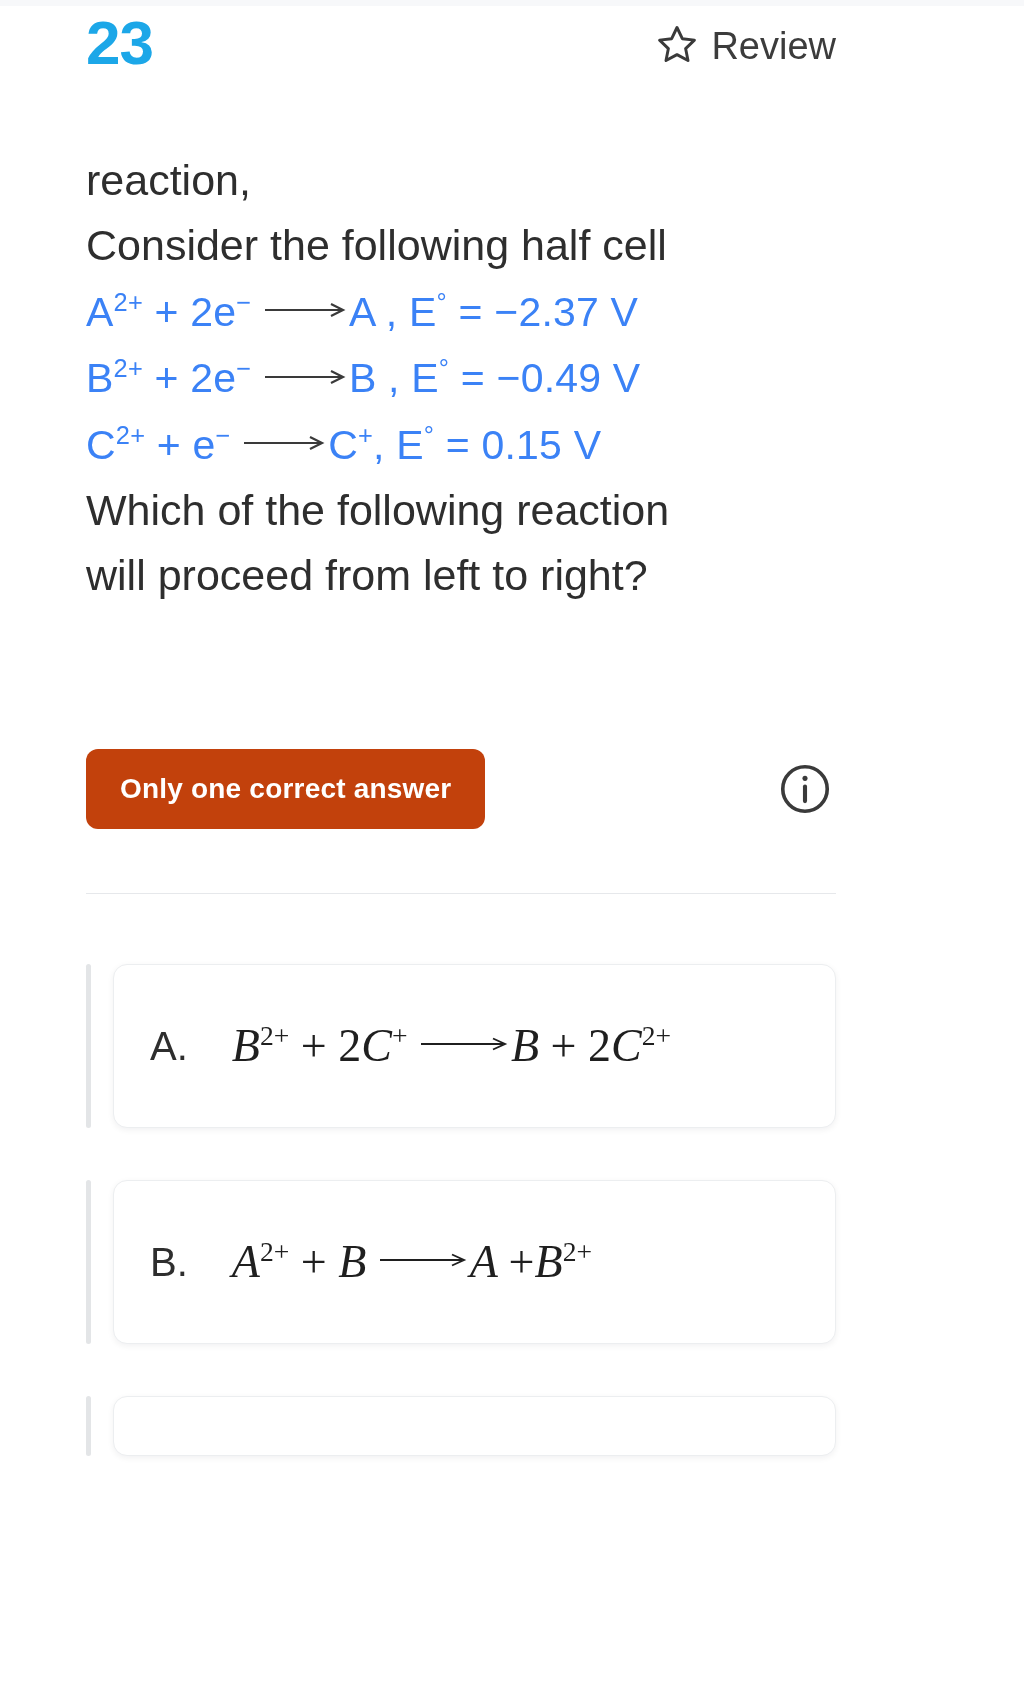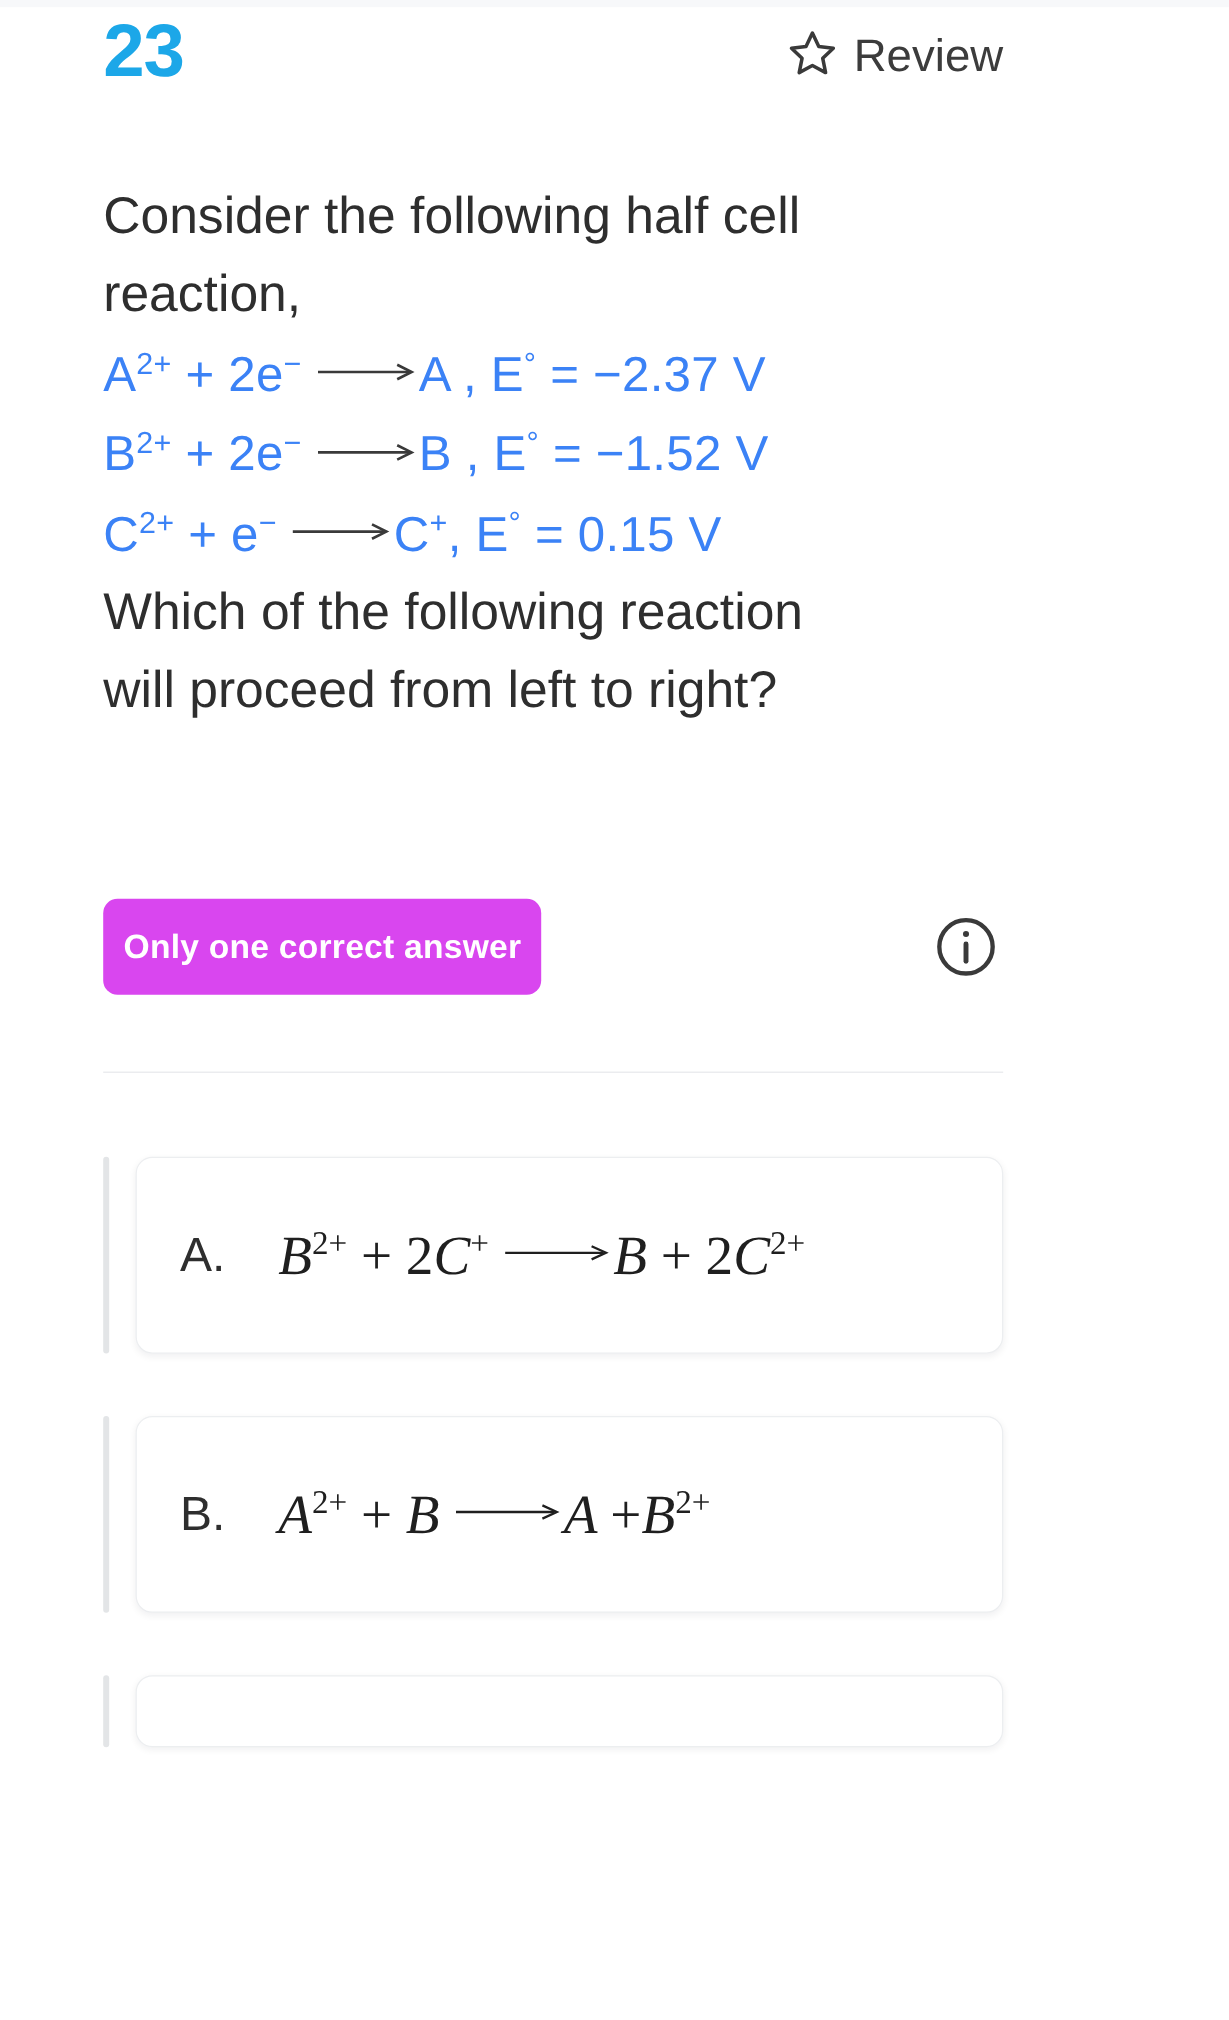--- a/index.html
+++ b/index.html
@@ -99,26 +99,26 @@
 
   
   .badge-row {
     display: flex;
     align-items: center;
     justify-content: space-between;
     padding: 0 78px 0 86px;
     margin-top: 140px;
   }
   .badge {
-    background: #d946ef;
+    background: #c2410c;
     color: #ffffff;
     font-size: 28px;
     font-weight: 700;
     border-radius: 12px;
-    padding: 26px 17px;
+    padding: 26px 34px;
     line-height: 1;
     letter-spacing: 0.2px;
     display: inline-block;
     white-space: nowrap;
   }
   .info-btn {
     width: 62px;
     height: 62px;
     display: flex;
     align-items: center;
@@ -211,22 +211,22 @@
       <span class="star-icon">
         <svg width="44" height="44" viewBox="0 0 24 24" fill="none" stroke="#3a3a3a" stroke-width="1.6" stroke-linejoin="round" stroke-linecap="round">
           <polygon points="12,3 14.9,9.1 21.5,9.9 16.7,14.5 18,21 12,17.8 6,21 7.3,14.5 2.5,9.9 9.1,9.1"></polygon>
         </svg>
       </span>
       <span class="review-label">Review</span>
     </div>
   </div>
 
   <div class="question">
+    <div class="q-line">reaction,</div>
     <div class="q-line">Consider the following half cell</div>
-    <div class="q-line">reaction,</div>
 
     <div class="eq-line">
       <span>A</span><sup class="sup">2+</sup>
       <span>+ 2e</span><sup class="sup">−</sup>
       <span class="arrow">
         <svg width="86" height="18" viewBox="0 0 86 18">
             <line x1="2" y1="9" x2="78" y2="9" stroke="#3a3a3a" stroke-width="2.2"></line>
             <polyline points="68,3 80,9 68,15" fill="none" stroke="#3a3a3a" stroke-width="2.2"></polyline>
           </svg>
       </span><span>A</span>
@@ -241,21 +241,21 @@
       <span>+ 2e</span><sup class="sup">−</sup>
       <span class="arrow">
         <svg width="86" height="18" viewBox="0 0 86 18">
             <line x1="2" y1="9" x2="78" y2="9" stroke="#3a3a3a" stroke-width="2.2"></line>
             <polyline points="68,3 80,9 68,15" fill="none" stroke="#3a3a3a" stroke-width="2.2"></polyline>
           </svg>
       </span><span>B</span>
       <span>,</span>
       <span>E</span><sup class="sup">°</sup>
       <span>=</span>
-      <span>−1.52 V</span>
+      <span>−0.49 V</span>
     </div>
 
     <div class="eq-line">
       <span>C</span><sup class="sup">2+</sup>
       <span>+ e</span><sup class="sup">−</sup>
       <span class="arrow">
         <svg width="86" height="18" viewBox="0 0 86 18">
             <line x1="2" y1="9" x2="78" y2="9" stroke="#3a3a3a" stroke-width="2.2"></line>
             <polyline points="68,3 80,9 68,15" fill="none" stroke="#3a3a3a" stroke-width="2.2"></polyline>
           </svg>

